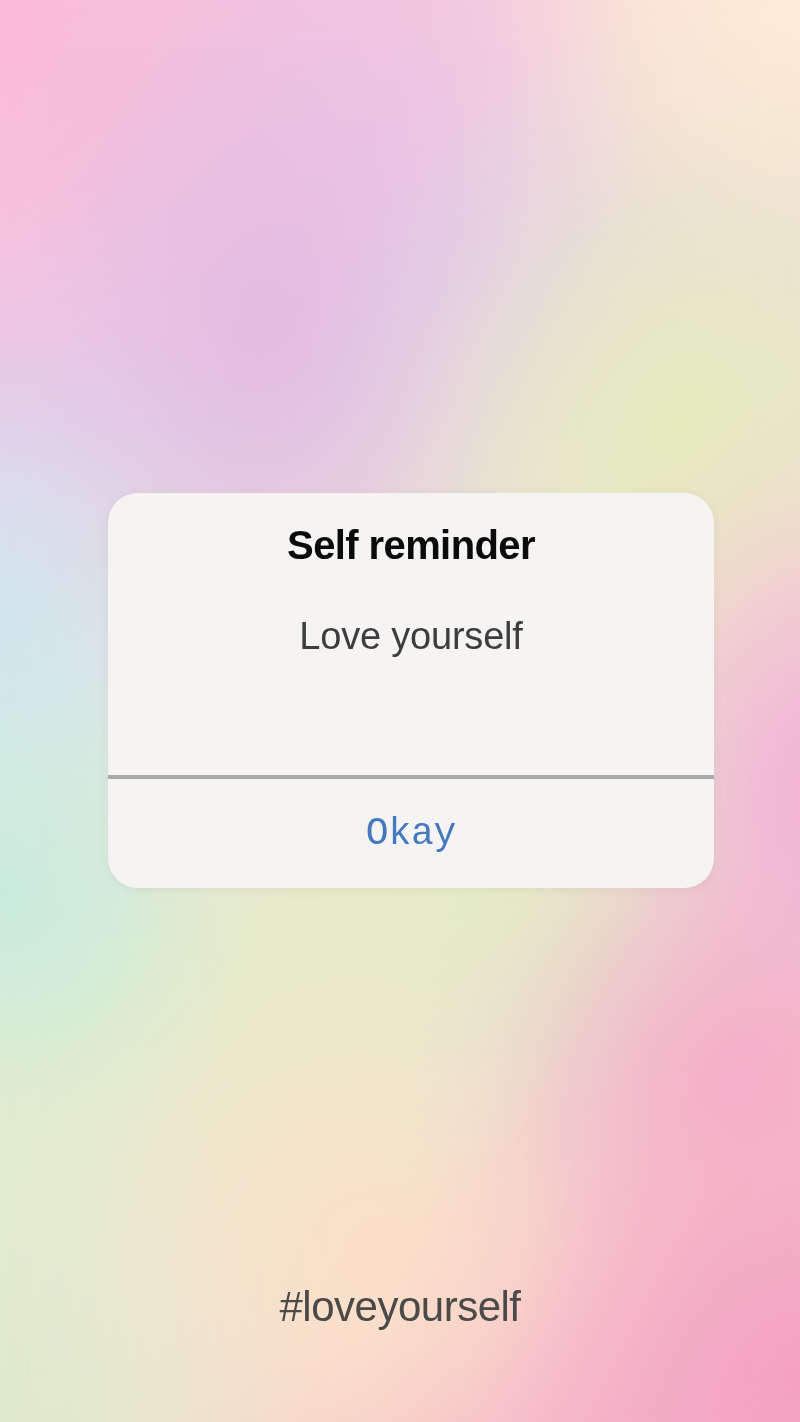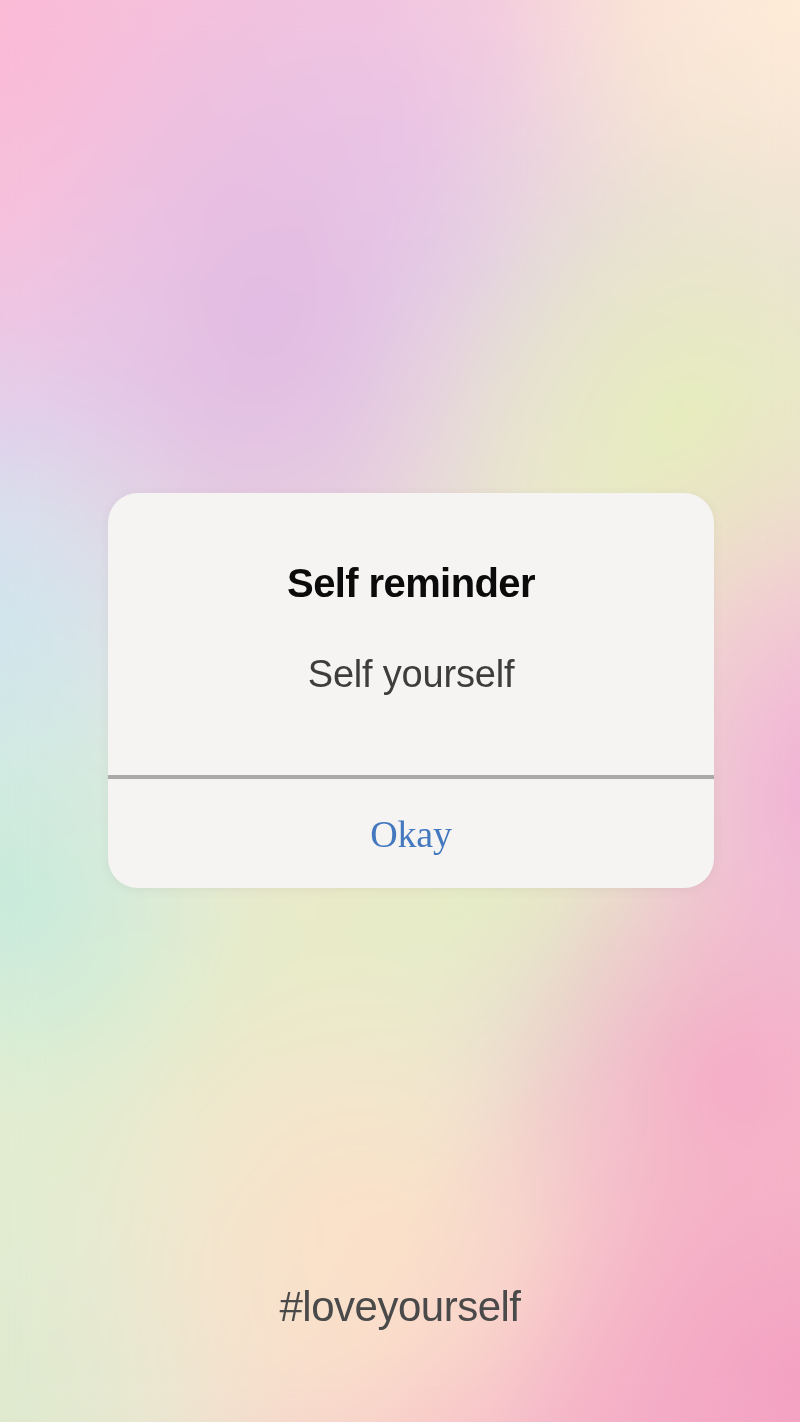--- a/index.html
+++ b/index.html
@@ -161,21 +161,21 @@
     flex-direction: column;
     overflow: hidden;
   }
 
   #alert-body {
     flex: 0 0 282px;
     display: flex;
     flex-direction: column;
     align-items: center;
     justify-content: flex-start;
-    padding-top: 70px;
+    padding-top: 32px;
     box-sizing: border-box;
   }
 
   #alert-title {
     font-size: 40px;
     font-weight: bold;
     color: #0b0b0b;
     letter-spacing: -0.6px;
     line-height: 1;
     text-align: center;
@@ -211,21 +211,21 @@
     font-size: 38px;
     font-weight: normal;
     color: #4478bf;
     letter-spacing: -0.2px;
     line-height: 1;
     background: none;
     border: none;
     padding: 0;
     margin: 0;
     cursor: pointer;
-    font-family: Liberation Serif, serif;
+    font-family: Liberation Mono, monospace;
     text-align: center;
   }
 
   
   #hashtag-caption {
     position: absolute;
     left: 0;
     right: 0;
     top: 1238px;
     text-align: center;
@@ -253,21 +253,21 @@
   <div class="bg-layer" id="bg-blob-green-bottomleft"></div>
   <div class="bg-layer" id="bg-blob-peach-bottom"></div>
   <div class="bg-layer" id="bg-blob-pink-midright"></div>
   <div class="bg-layer" id="bg-blob-pink-bottomright"></div>
   <div class="bg-layer" id="bg-softener"></div>
 
   <div id="alert-card">
 
     <div id="alert-body">
       <div id="alert-title">Self reminder</div>
-      <div id="alert-message">Self yourself</div>
+      <div id="alert-message">Love yourself</div>
     </div>
 
     <div id="alert-divider"></div>
 
     <div id="alert-actions">
       <button id="okay-button">Okay</button>
     </div>
 
   </div>
 

